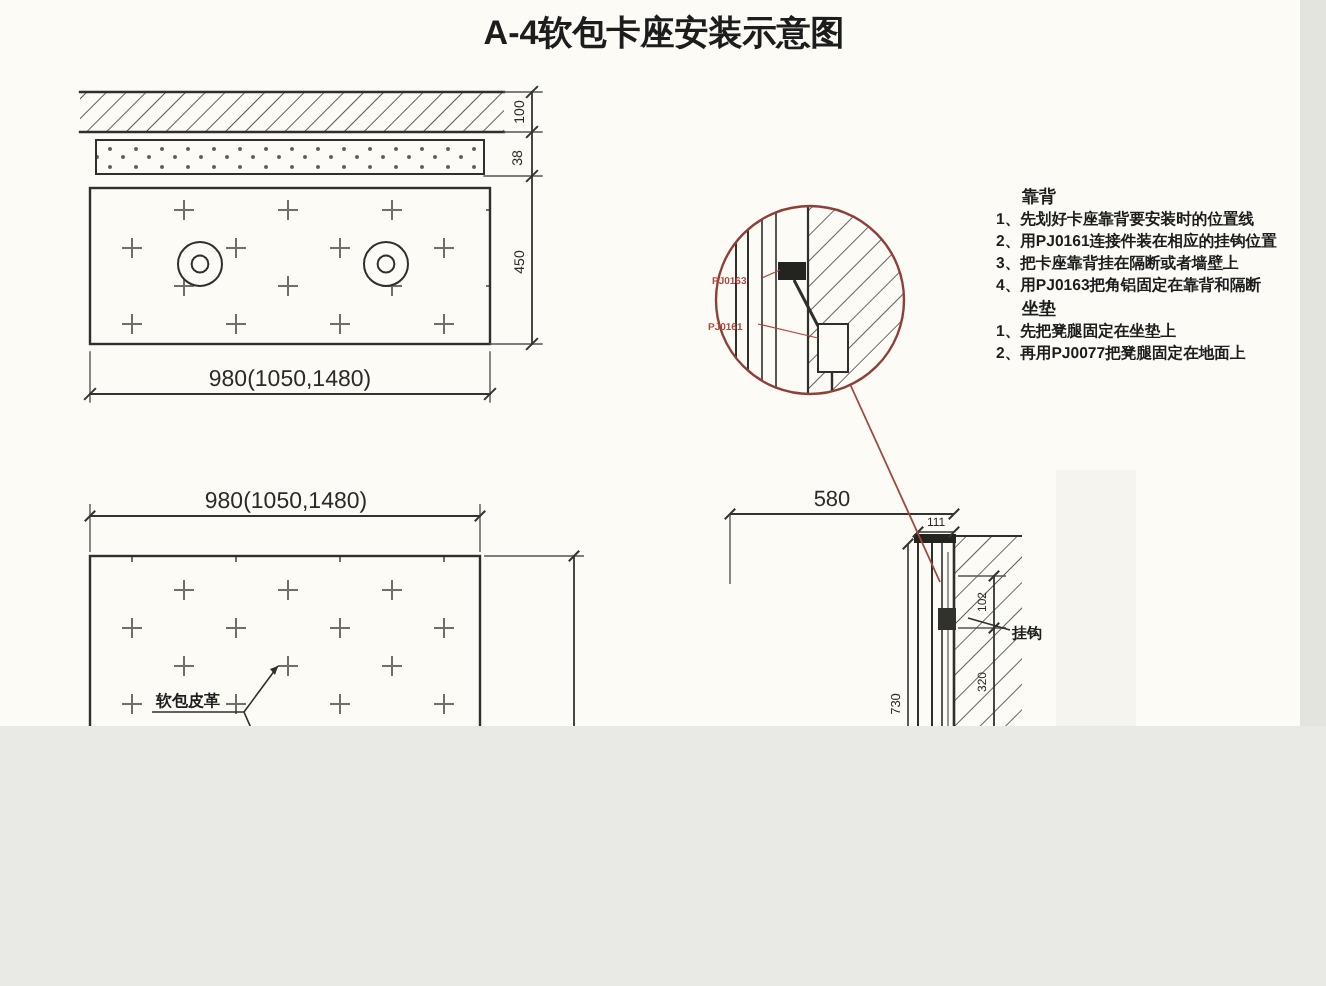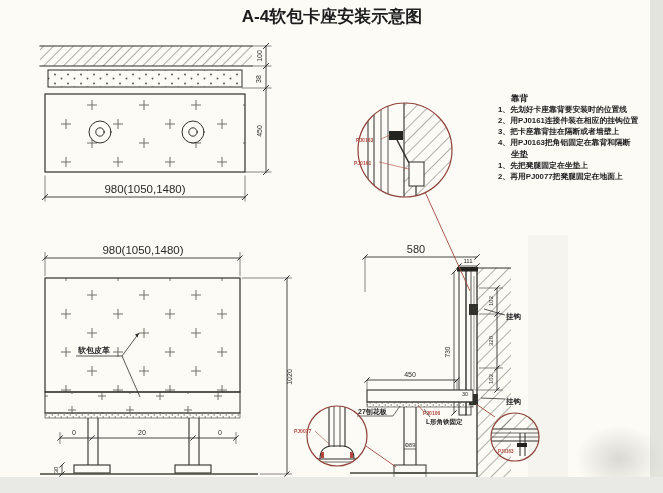--- a/index.html
+++ b/index.html
@@ -1,16 +1,16 @@
 <!DOCTYPE html>
 <html><head>
 <meta charset="utf-8">
 <style>
   html,body{margin:0;padding:0;background:#e9e9e6;}
-  .stage{position:relative;width:663px;height:477px;background:#fcfbf6;overflow:hidden;
+  .stage{position:relative;width:663px;height:363px;background:#fcfbf6;overflow:hidden;
          font-family:"Liberation Sans", sans-serif;}
   svg{position:absolute;left:0;top:0;}
   svg text{font-family:"Liberation Sans", sans-serif;fill:#1d1d1d;}
   .dimtxt{fill:#2a2a28;}
   .redtxt{fill:#b0473c;font-weight:bold;}
   .cntxt{font-weight:bold;}
   .artifact{position:absolute;pointer-events:none;}
   .edge-band{right:0;top:0;width:13px;height:493px;background:#e4e4df;}
   .corner-strip{left:0;top:486px;width:58px;height:7px;background:#8f8f88;}
   .blob{left:575px;top:425px;width:88px;height:68px;

